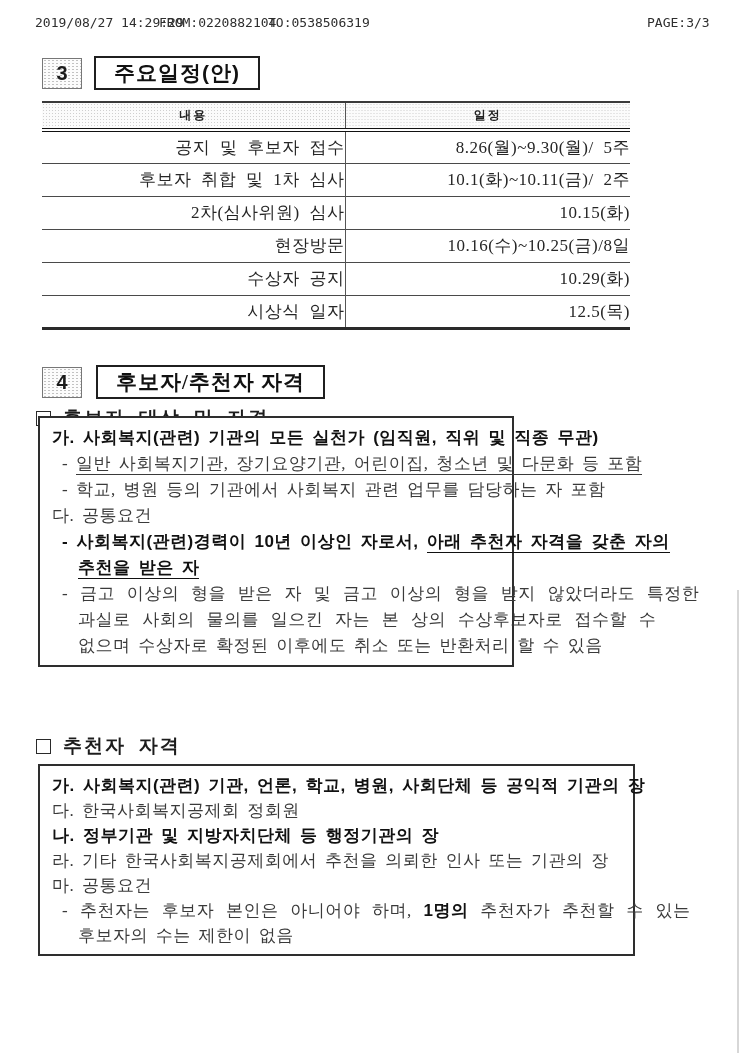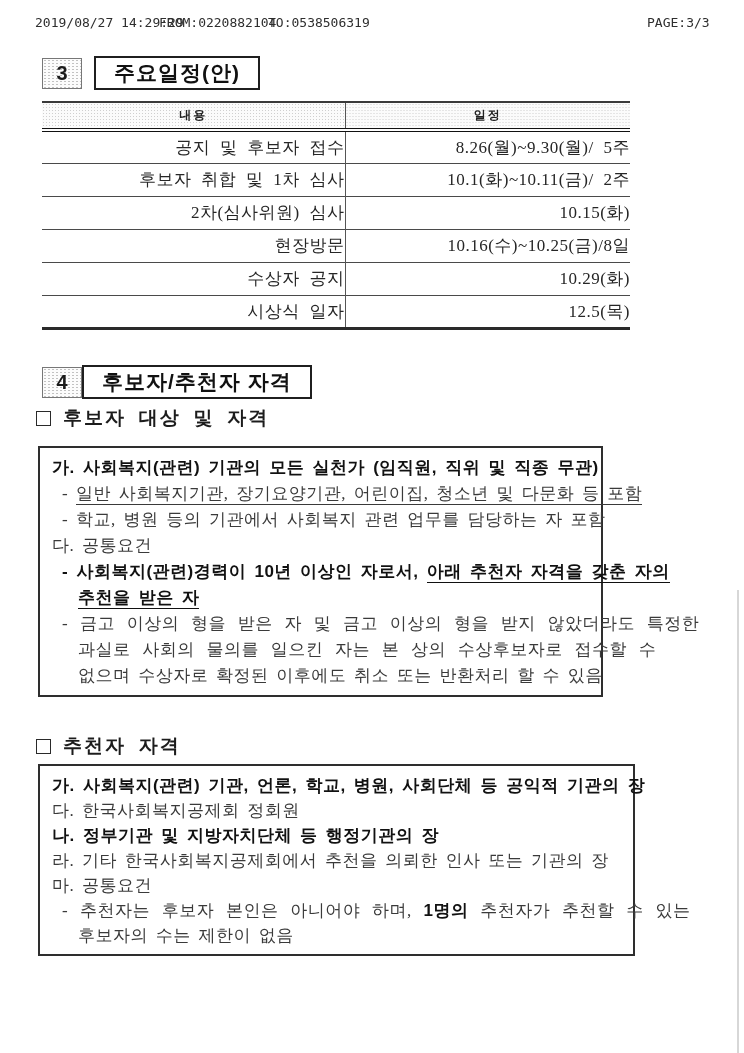--- a/index.html
+++ b/index.html
@@ -29,21 +29,21 @@
   }
   .title-box {
     position:absolute; height:34px; border:2px solid #1f1f1f; background:#fff;
     display:flex; align-items:center; padding:0 18px;
     font-family:"Liberation Sans", sans-serif; font-weight:700; font-size:21px;
     letter-spacing:1px; color:#111; white-space:nowrap;
   }
   #sec3-num  { left:42px; top:58px; }
   #sec3-title{ left:94px; top:56px; }
   #sec4-num  { left:42px; top:367px; }
-  #sec4-title{ left:82px; top:365px; }
+  #sec4-title{ left:96px; top:365px;font-family:Liberation Serif, serif; }
 
   
   .schedule {
     position:absolute; left:42px; top:101px; width:588px;
     border-collapse:collapse; table-layout:fixed;
     border-top:2px solid #3a3a3a; border-bottom:3px solid #2a2a2a;
   }
   .schedule col.c1 { width:303px; }
   .schedule col.c2 { width:285px; }
   .schedule th {
@@ -65,21 +65,21 @@
   .subhead { position:absolute; left:36px; height:24px; display:flex; align-items:center;
     font-size:19px; font-weight:700; letter-spacing:2px; word-spacing:6px; color:#1c1c1c; }
   #subhead1 { top:406px; }
   #subhead2 { top:734px; }
   .square-bullet { display:inline-block; width:15px; height:15px; border:1.5px solid #2a2a2a;
     margin-right:12px; background:#fff; }
 
   
   .textbox { position:absolute; left:38px; border:2px solid #2e2e2e; background:#fff;
     padding:7px 12px 6px 12px; }
-  #box1 { top:446px; width:565px; }
+  #box1 { top:416px; width:476px; }
   #box2 { top:764px; width:597px; }
   .line { font-size:17px; line-height:26px; color:#3a3a3a; letter-spacing:0.5px;
     word-spacing:3px; white-space:nowrap; }
   #box2 .line { line-height:25px; }
   .line .b { font-family:"Liberation Sans", sans-serif; font-weight:700; color:#111; }
   .line .u { border-bottom:1.5px solid currentColor; padding-bottom:1px; }
   .ind1 { padding-left:10px; }
   .ind2 { padding-left:26px; }
   .spread { word-spacing:7px; }
 

